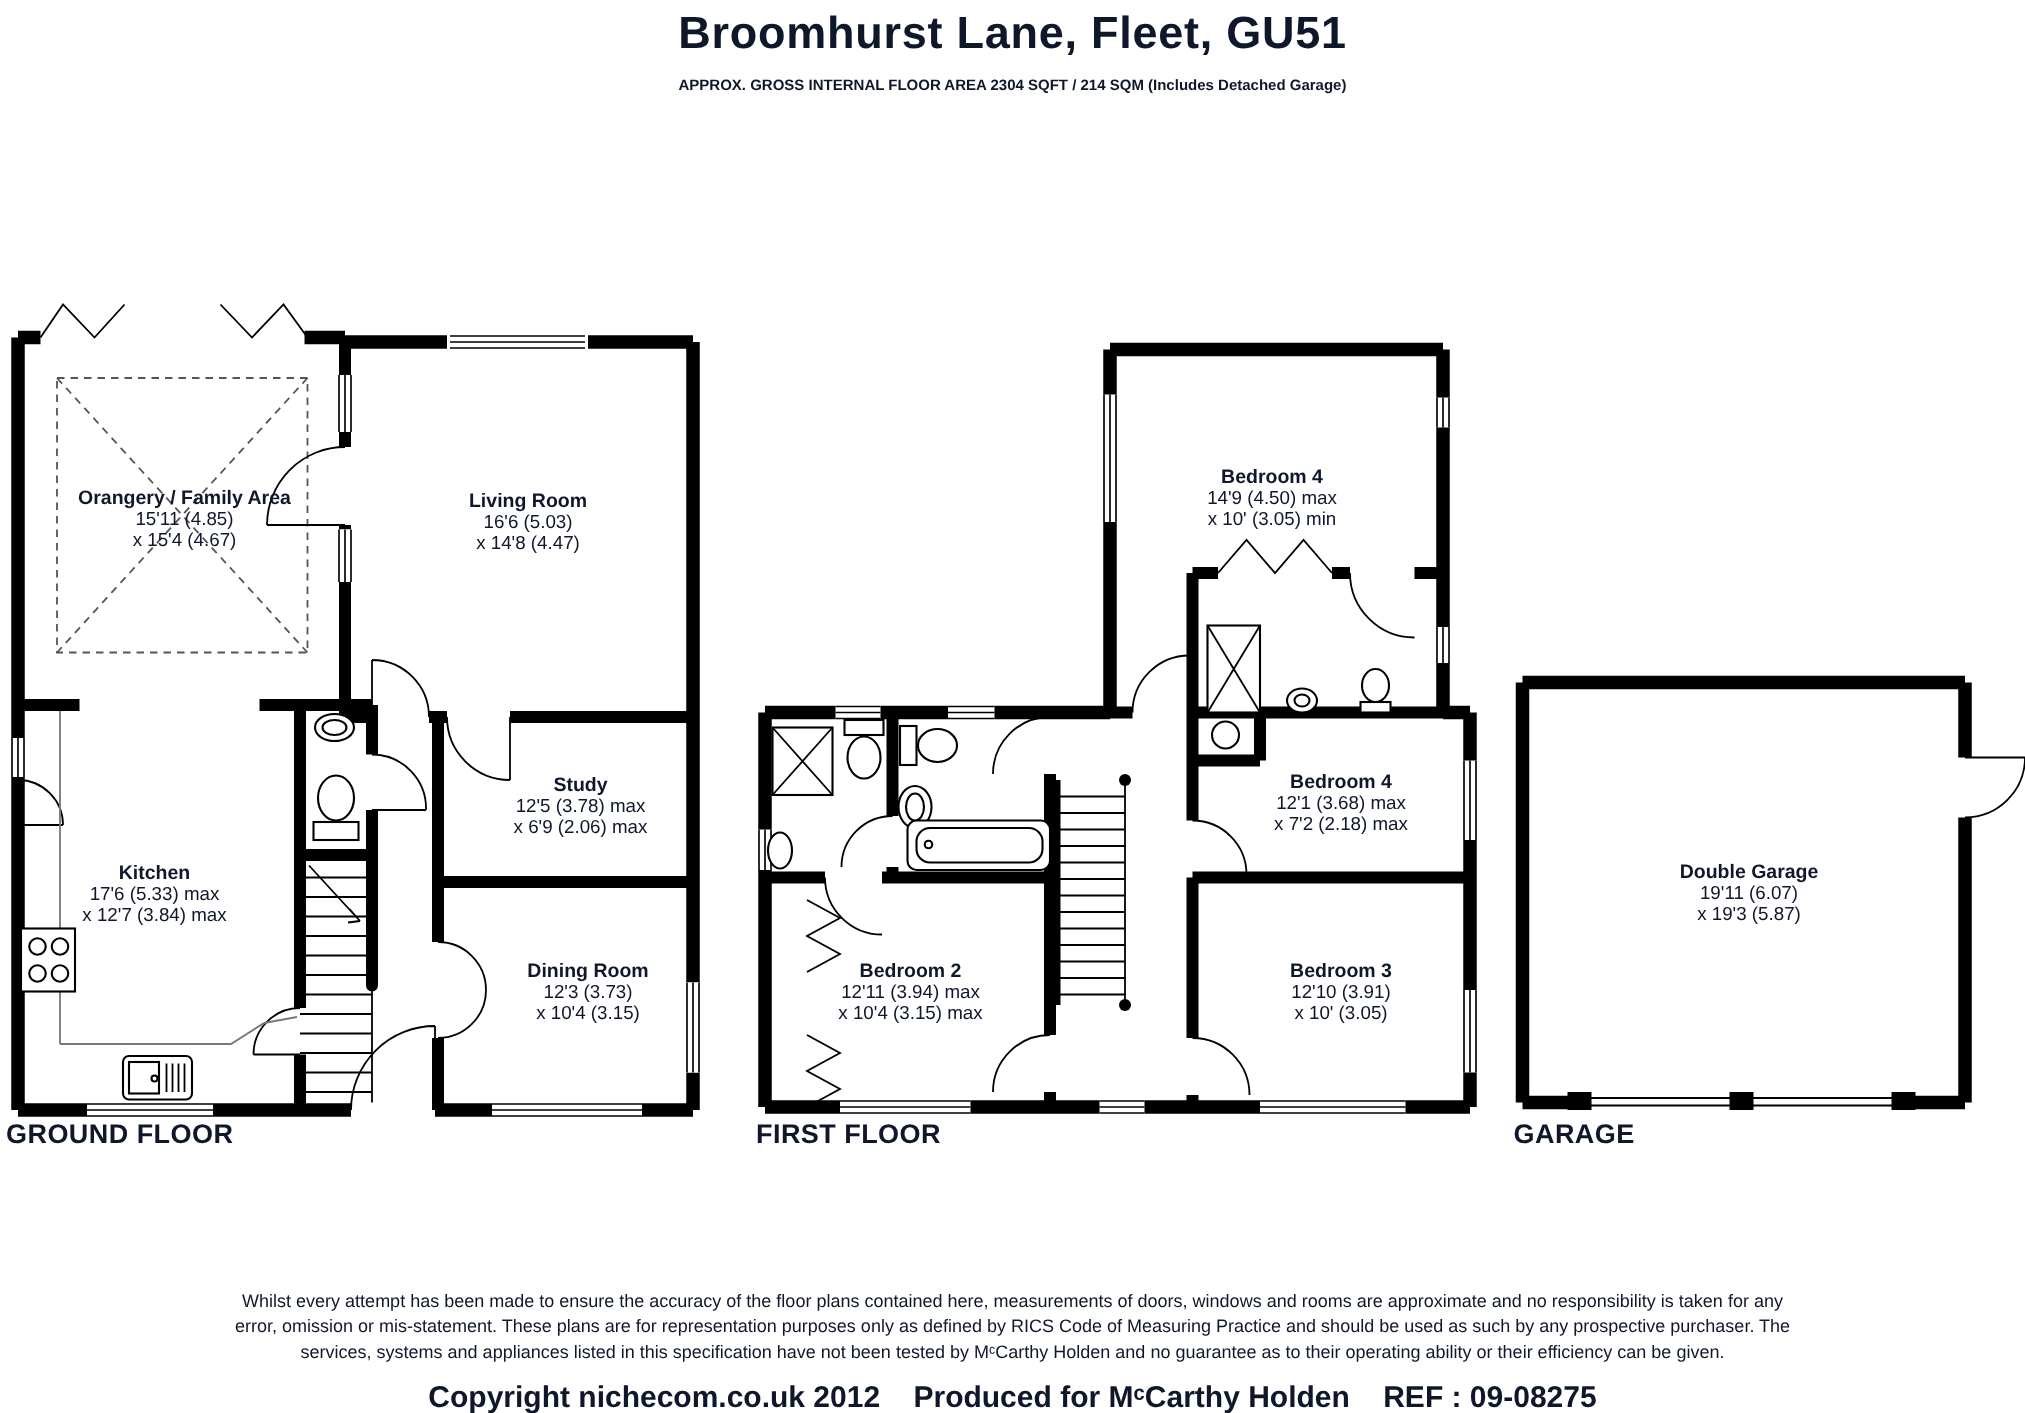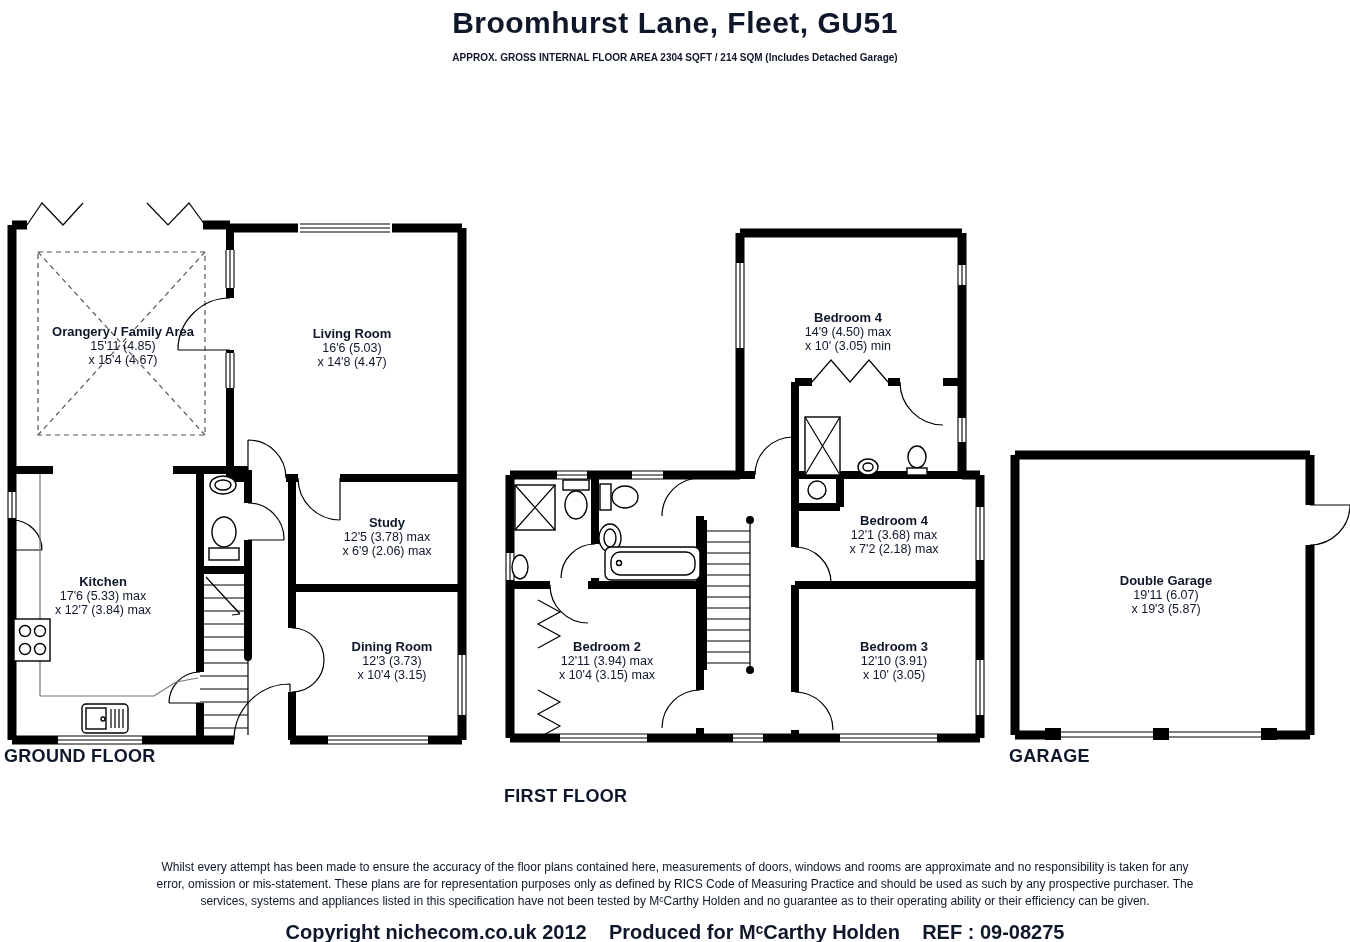--- a/index.html
+++ b/index.html
@@ -298,21 +298,21 @@
     <span class="room-dim">x 7'2 (2.18) max</span>
   </div>
 
   <div class="room-label" style="left:1166px;top:595px;">
     <span class="room-name">Double Garage</span>
     <span class="room-dim">19'11 (6.07)</span>
     <span class="room-dim">x 19'3 (5.87)</span>
   </div>
 
   <div class="floor-label" style="left:4px;top:746px;">GROUND FLOOR</div>
-  <div class="floor-label" style="left:504px;top:746px;margin-top:40px;">FIRST FLOOR</div>
+  <div class="floor-label" style="left:504px;top:746px;">FIRST FLOOR</div>
   <div class="floor-label" style="left:1009px;top:746px;">GARAGE</div>
 
   <div class="abs disclaimer">
     <div>Whilst every attempt has been made to ensure the accuracy of the floor plans contained here, measurements of doors, windows and rooms are approximate and no responsibility is taken for any</div>
     <div>error, omission or mis-statement.  These plans are for representation purposes only as defined by RICS Code of Measuring Practice and should be used as such by any prospective purchaser.  The</div>
     <div>services, systems and appliances listed in this specification have not been tested by MᶜCarthy Holden and no guarantee as to their operating ability or their efficiency can be given.</div>
   </div>
   <div class="abs copyright">Copyright nichecom.co.uk 2012    Produced for MᶜCarthy Holden    REF : 09-08275</div>
 
 </div>

